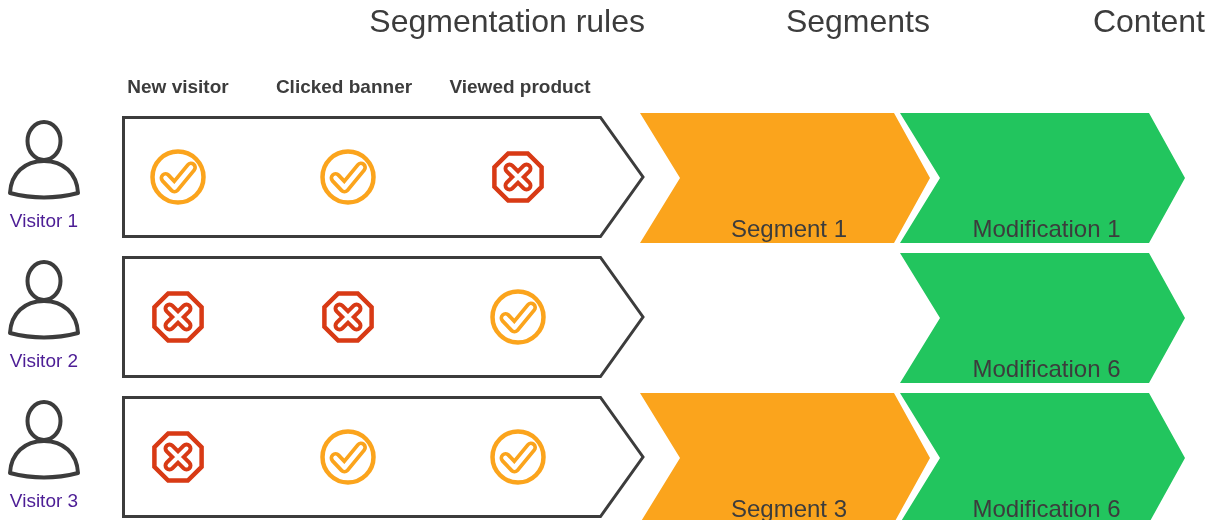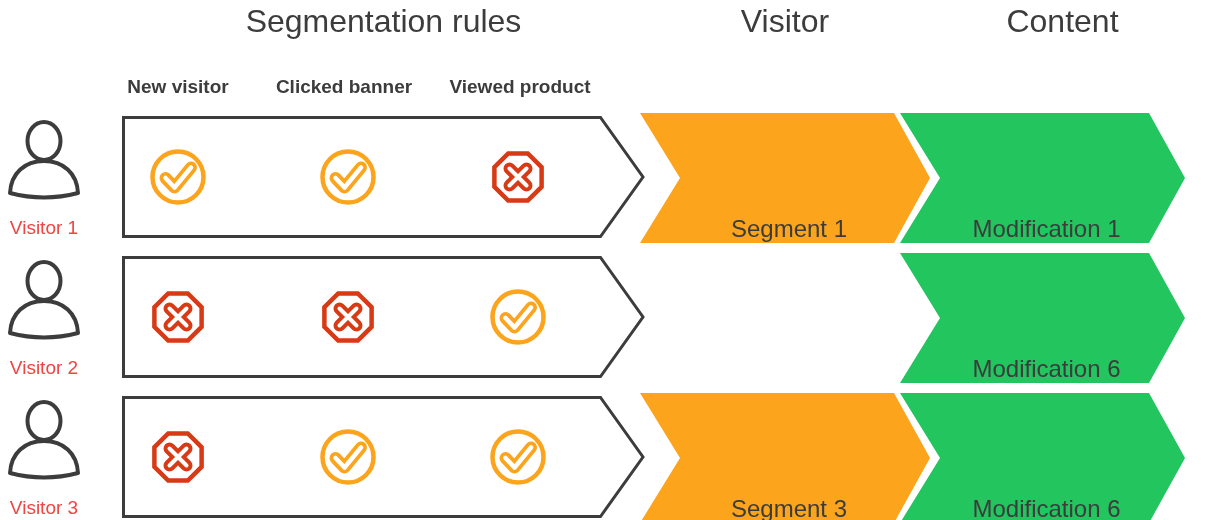--- a/index.html
+++ b/index.html
@@ -2,57 +2,57 @@
 <html><head>
 <meta charset="utf-8">
 <style>
   html,body{margin:0;padding:0;background:#fff;}
   .stage{
     position:relative;width:1206px;height:520px;overflow:hidden;
     font-family:"Liberation Sans","DejaVu Sans",sans-serif;background:#fff;
   }
   .col-header{
     position:absolute;top:0;height:42px;line-height:42px;
-    text-align:center;font-size:32px;color:#3c3c3c;font-weight:400;white-space:nowrap;
+    text-align:right;font-size:32px;color:#3c3c3c;font-weight:400;white-space:nowrap;
   }
   .hdr-rules{left:122px;width:523px;}
   .hdr-segments{left:640px;width:290px;}
   .hdr-content{left:920px;width:285px;}
   .rule-col-label{
     position:absolute;top:75px;height:24px;line-height:24px;
     text-align:center;font-size:19px;font-weight:700;color:#3c3c3c;white-space:nowrap;
   }
   .lbl-0{left:108px;width:140px;}
   .lbl-1{left:264px;width:160px;}
   .lbl-2{left:440px;width:160px;}
   .row{position:absolute;left:0;width:1206px;height:130px;}
   .row-0{top:113px;} .row-1{top:253px;} .row-2{top:393px;}
   .visitor-cell{position:absolute;left:4px;top:2px;width:80px;text-align:center;}
   .visitor-cell svg{display:block;margin:0 auto;}
-  .visitor-label{margin-top:16px;font-size:19px;color:#ef4444;white-space:nowrap;}
+  .visitor-label{margin-top:9px;font-size:19px;color:#4c1d95;white-space:nowrap;}
   .rulebox{position:absolute;left:122px;top:3px;width:523px;height:122px;}
   .rulebox svg.frame{position:absolute;left:0;top:0;}
   .rule-icon{position:absolute;top:32px;width:58px;height:58px;}
   .ri-0{left:27px;} .ri-1{left:197px;} .ri-2{left:367px;}
   .chev{
     position:absolute;top:0;height:130px;display:flex;align-items:flex-end;justify-content:center;
     font-size:24px;color:#3c3c3c;white-space:nowrap;
     clip-path:polygon(0 0, calc(100% - 36px) 0, 100% 50%, calc(100% - 36px) 100%, 0 100%, 40px 50%);
   }
   .chev-segment{left:640px;width:290px;background:#fba41c;}
   .chev-mod{left:900px;width:285px;background:#22c55e;}
   .chev span{padding-left:8px;}
 </style>
 </head>
 <body>
 
 <div class="stage">
 
   <div class="col-header hdr-rules">Segmentation rules</div>
-  <div class="col-header hdr-segments">Visitor</div>
+  <div class="col-header hdr-segments">Segments</div>
   <div class="col-header hdr-content">Content</div>
 
   <div class="rule-col-label lbl-0">New visitor</div>
   <div class="rule-col-label lbl-1">Clicked banner</div>
   <div class="rule-col-label lbl-2">Viewed product</div>
 
   <div class="row row-0">
     <div class="visitor-cell">
       <span><svg width="76" height="86" viewBox="0 0 76 86">
             <path d="M4 78 C5 58 19 46 38 46 C57 46 71 58 72 78 C49 84 27 84 4 78 Z" fill="#fff" stroke="#3c3c3c" stroke-width="4" stroke-linejoin="round"></path>

